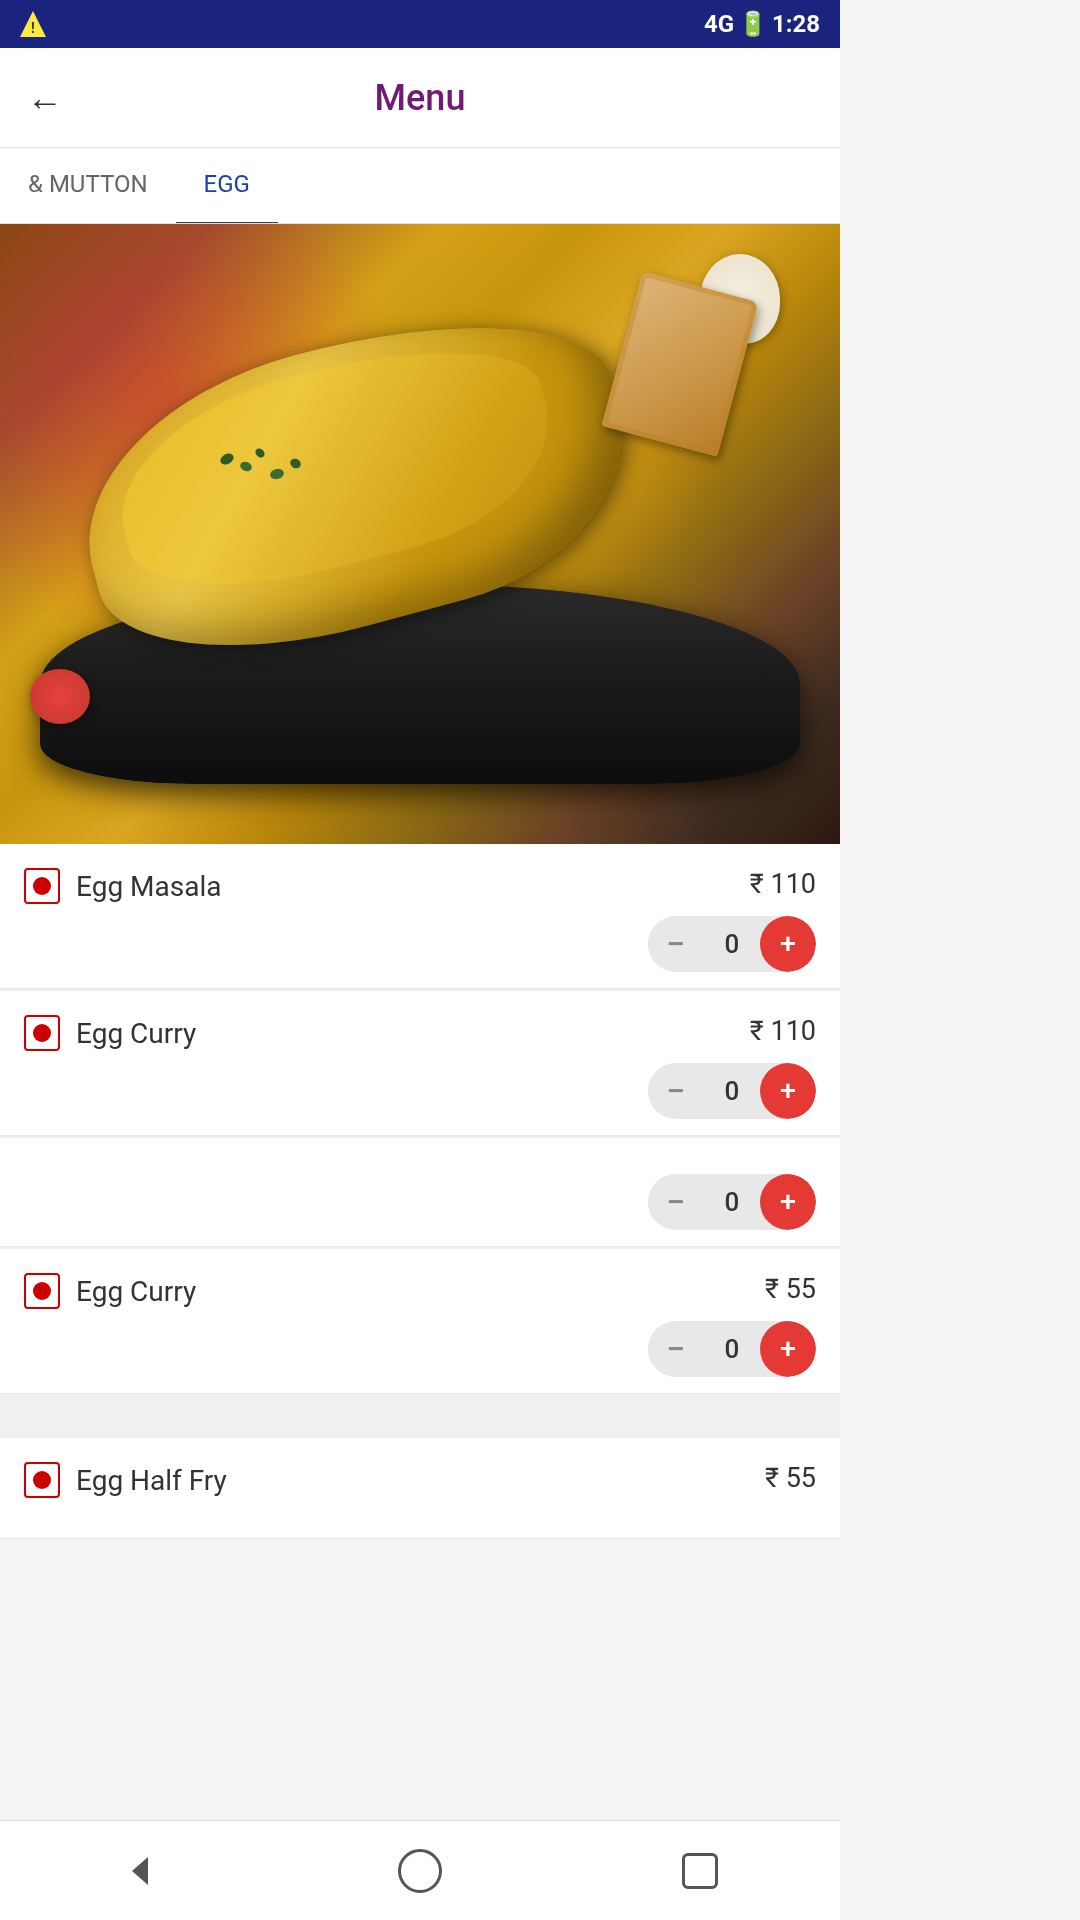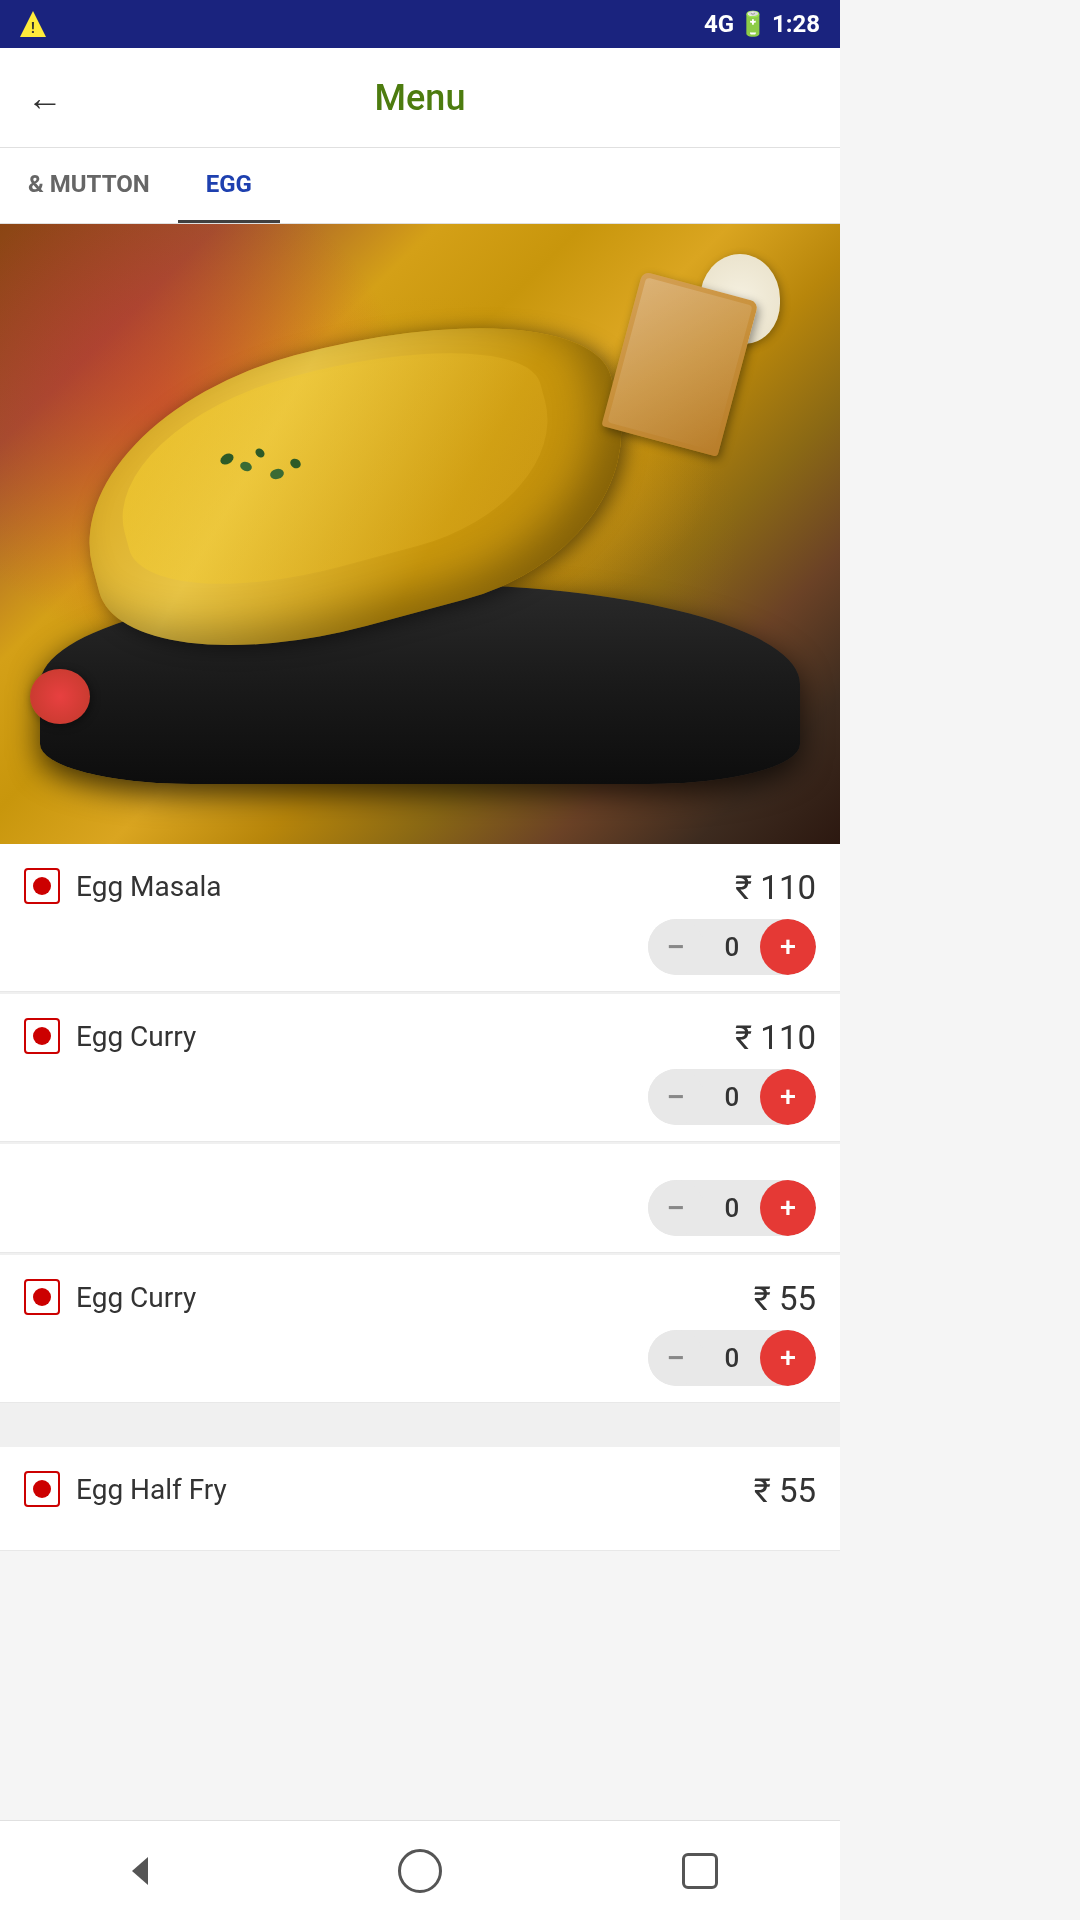--- a/index.html
+++ b/index.html
@@ -65,21 +65,21 @@
     .back-arrow {
       font-size: 36px;
       color: #333;
     }
 
     .header-title {
       flex: 1;
       text-align: center;
       font-size: 36px;
       font-weight: 500;
-      color: #4d7c0f;
+      color: #701a75;
       margin-right: 50px;
     }
 
     
     .tabs-container {
       background: white;
       display: flex;
       overflow-x: auto;
       border-bottom: 1px solid #e0e0e0;
       scrollbar-width: none;
@@ -90,26 +90,26 @@
     }
 
     .tab-item {
       padding: 22px 28px;
       font-size: 24px;
       color: #666;
       cursor: pointer;
       white-space: nowrap;
       border-bottom: 3px solid transparent;
       text-transform: uppercase;
-      font-weight: 700;
+      font-weight: 400;
     }
 
     .tab-item.active {
       color: #1e40af;
-      border-bottom: 3px solid #404040;
+      border-bottom: 1px solid #404040;
     }
 
     
     .hero-image {
       width: 100%;
       height: 620px;
       background: linear-gradient(
         135deg,
         #8B4513 0%,
         #A0522D 15%,
@@ -264,21 +264,21 @@
       border-radius: 50%;
     }
 
     .item-name {
       font-size: 28px;
       color: #333;
       font-weight: 400;
     }
 
     .item-price {
-      font-size: 33px;
+      font-size: 27px;
       color: #333;
       font-weight: 400;
     }
 
     .menu-item-footer {
       display: flex;
       justify-content: flex-end;
       margin-top: 12px;
     }
 

